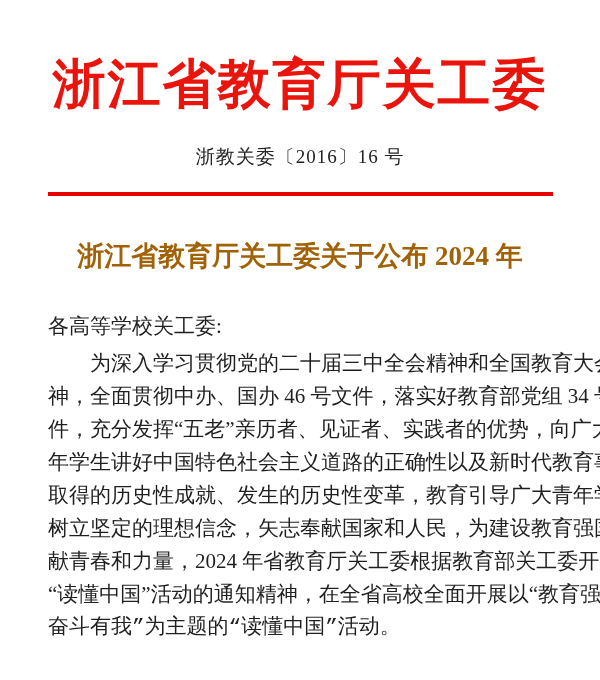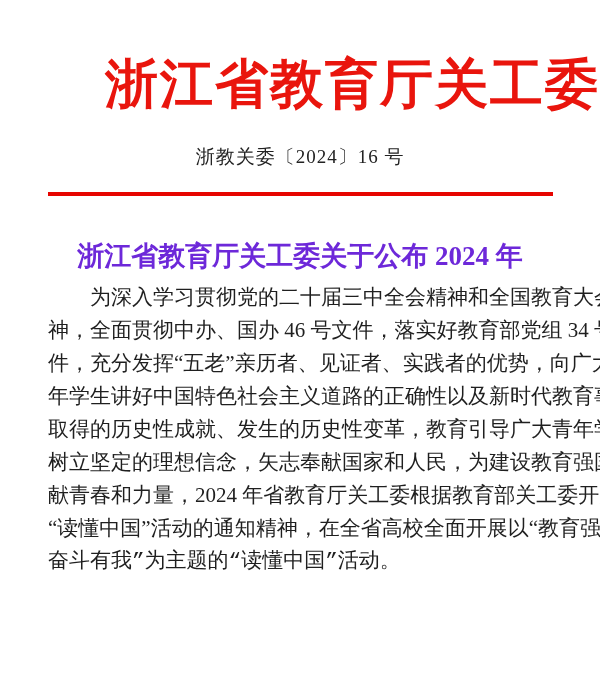--- a/index.html
+++ b/index.html
@@ -12,21 +12,21 @@
     width: 600px;
     height: 680px;
     margin: 0 auto;
     background: #ffffff;
     overflow: hidden;
     font-family: "Liberation Serif", "DejaVu Serif", serif;
     color: #1f1f1f;
   }
   .org-name {
     margin-top: 52px;
-    text-align: right;
+    text-align: center;
     font-size: 53px;
     line-height: 64px;
     font-weight: bold;
     color: #e9150d;
     letter-spacing: 2px;
     white-space: nowrap;
   }
   .doc-number {
     margin-top: 28px;
     text-align: center;
@@ -40,21 +40,21 @@
     width: 505px;
     height: 4px;
     background: #e60400;
   }
   .notice-title {
     margin-top: 42px;
     text-align: center;
     font-size: 27px;
     line-height: 36px;
     font-weight: bold;
-    color: #6d28d9;
+    color: #a16207;
   }
   .greeting {
     margin: 38px 47px 0 48px;
     font-size: 21px;
     line-height: 28px;
   }
   .body-text {
     margin: 7px 47px 0 48px;
     font-size: 21px;
   }
@@ -73,28 +73,29 @@
     font-family: Liberation Mono, monospace;
   }
 </style>
 </head>
 <body>
 
 <div class="page">
 
   <div class="org-name">浙江省教育厅关工委</div>
 
-  <div class="doc-number">浙教关委〔2024〕16 号</div>
+  <div class="doc-number">浙教关委〔2016〕16 号</div>
 
   <div class="red-divider"></div>
 
   <div class="notice-title">
     <div>浙江省教育厅关工委关于公布 2024 年</div>
   </div>
 
+  <div class="greeting">各高等学校关工委:</div>
 
   <div class="body-text">
     <div class="body-line first">为深入学习贯彻党的二十届三中全会精神和全国教育大会精</div>
     <div class="body-line">神，全面贯彻中办、国办 46 号文件，落实好教育部党组 34 号文</div>
     <div class="body-line">件，充分发挥“五老”亲历者、见证者、实践者的优势，向广大青</div>
     <div class="body-line">年学生讲好中国特色社会主义道路的正确性以及新时代教育事业</div>
     <div class="body-line">取得的历史性成就、发生的历史性变革，教育引导广大青年学生</div>
     <div class="body-line">树立坚定的理想信念，矢志奉献国家和人民，为建设教育强国奉</div>
     <div class="body-line">献青春和力量，2024 年省教育厅关工委根据教育部关工委开展</div>
     <div class="body-line">“读懂中国”活动的通知精神，在全省高校全面开展以“教育强国，</div>

